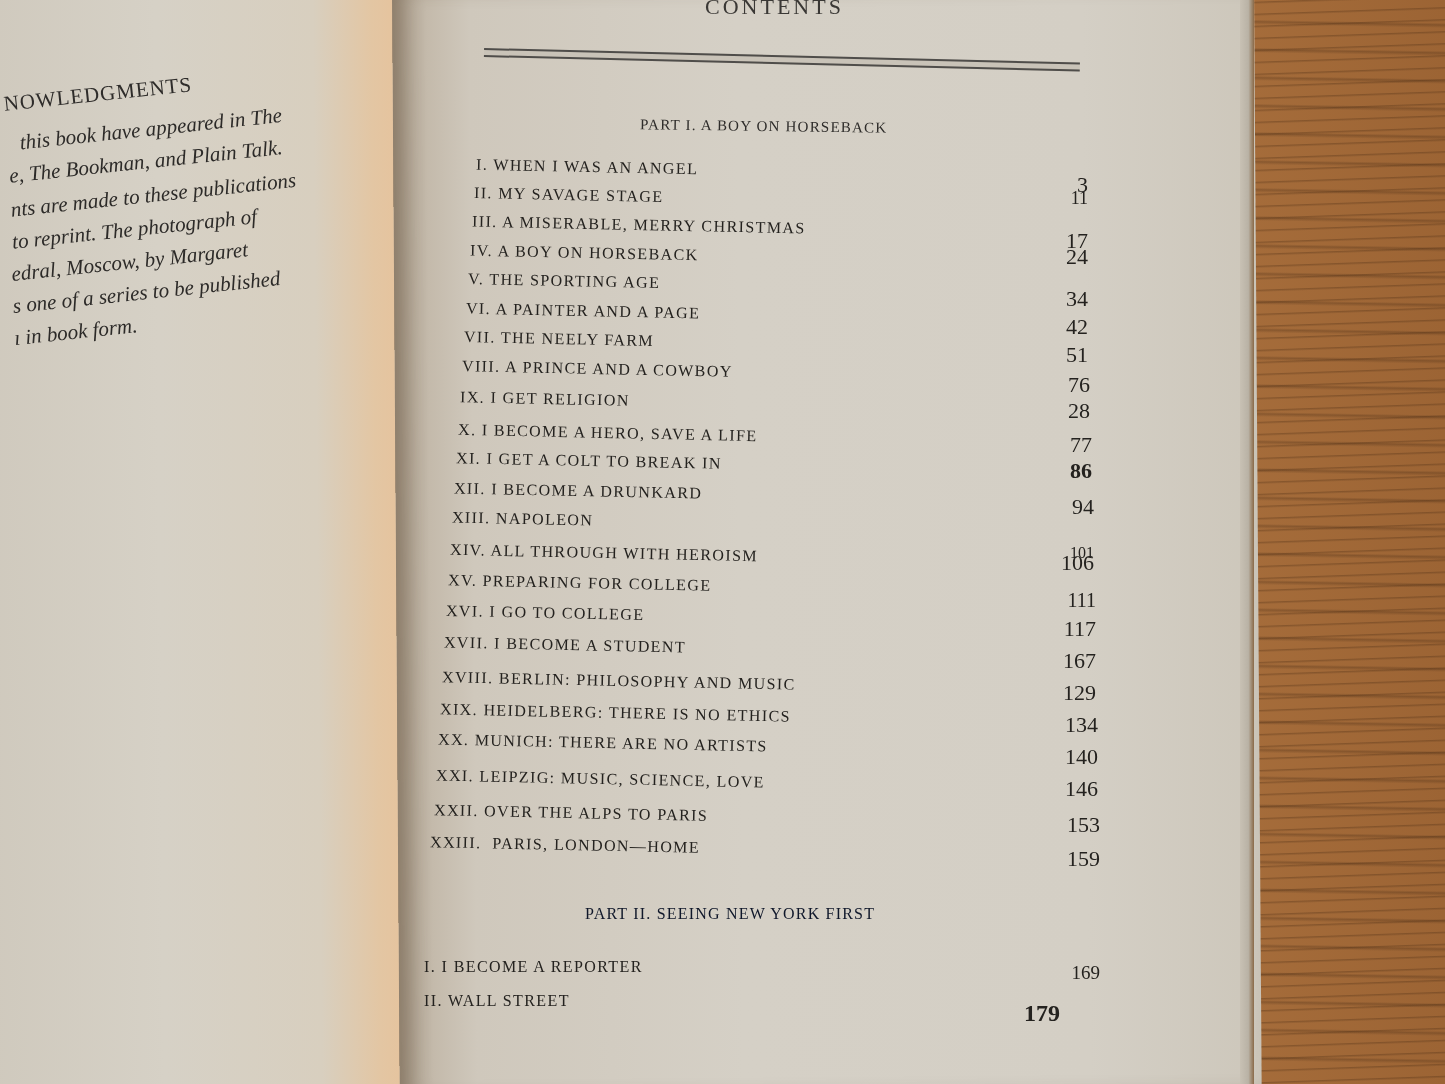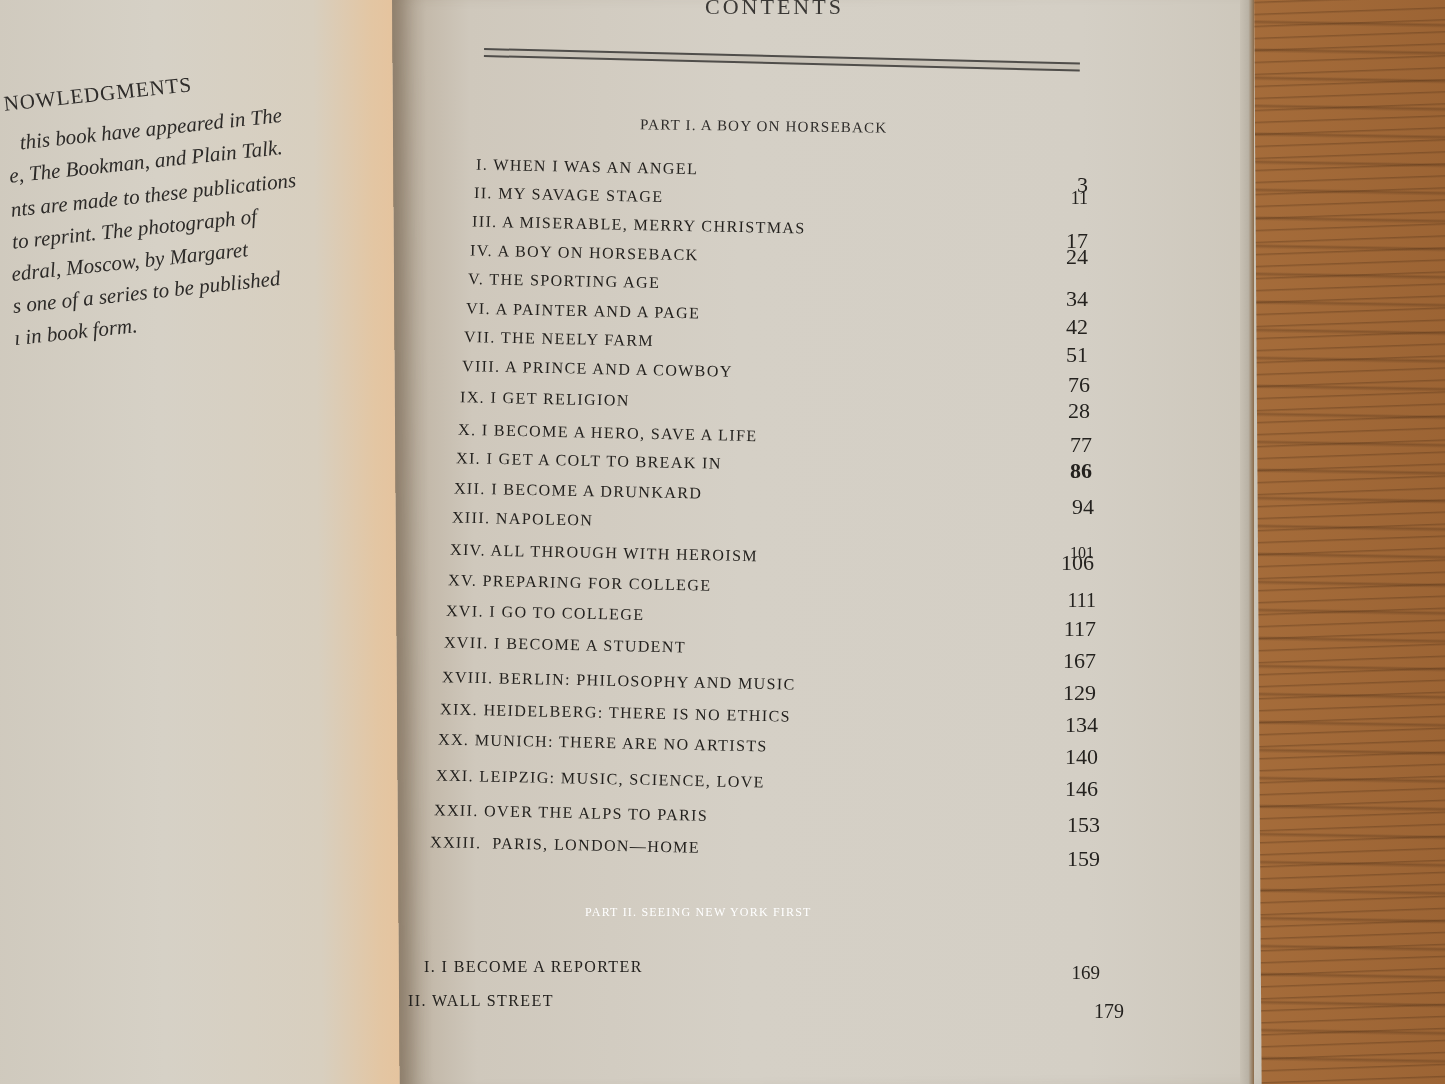--- a/index.html
+++ b/index.html
@@ -150,19 +150,19 @@
 
 <div class="toc-title" style="left:436px; top:770px; transform:rotate(1.2deg);"><span>XXI.</span> <span>LEIPZIG: MUSIC, SCIENCE, LOVE</span></div>
 <div class="toc-page" style="left:1038px; top:776px;">146</div>
 
 <div class="toc-title" style="left:434px; top:804px; transform:rotate(1.2deg);"><span>XXII.</span> <span>OVER THE ALPS TO PARIS</span></div>
 <div class="toc-page" style="left:1040px; top:812px;">153</div>
 
 <div class="toc-title" style="left:430px; top:836px; transform:rotate(1.2deg);"><span>XXIII.</span>&nbsp; <span>PARIS, LONDON—HOME</span></div>
 <div class="toc-page" style="left:1040px; top:846px;">159</div>
 
-<div class="part-heading" style="left:585px; top:905px; font-size:12px; color:#ffffff;">PART II. SEEING NEW YORK FIRST</div>
+<div class="part-heading" style="left:585px; top:905px; font-size:16px; color:#0f172a;">PART II. SEEING NEW YORK FIRST</div>
 
 <div class="toc-title" style="left:424px; top:958px;"><span>I.</span> <span>I BECOME A REPORTER</span></div>
 <div class="toc-page" style="left:1040px; top:962px; font-size:19px;">169</div>
 
-<div class="toc-title" style="left:408px; top:992px;"><span>II.</span> <span>WALL STREET</span></div>
-<div class="toc-page" style="left:1064px; top:1000px; font-size:20px;">179</div>
+<div class="toc-title" style="left:424px; top:992px;"><span>II.</span> <span>WALL STREET</span></div>
+<div class="toc-page" style="left:1000px; top:1000px; font-size:24px;font-weight:bold;">179</div>
 
 </body></html>

